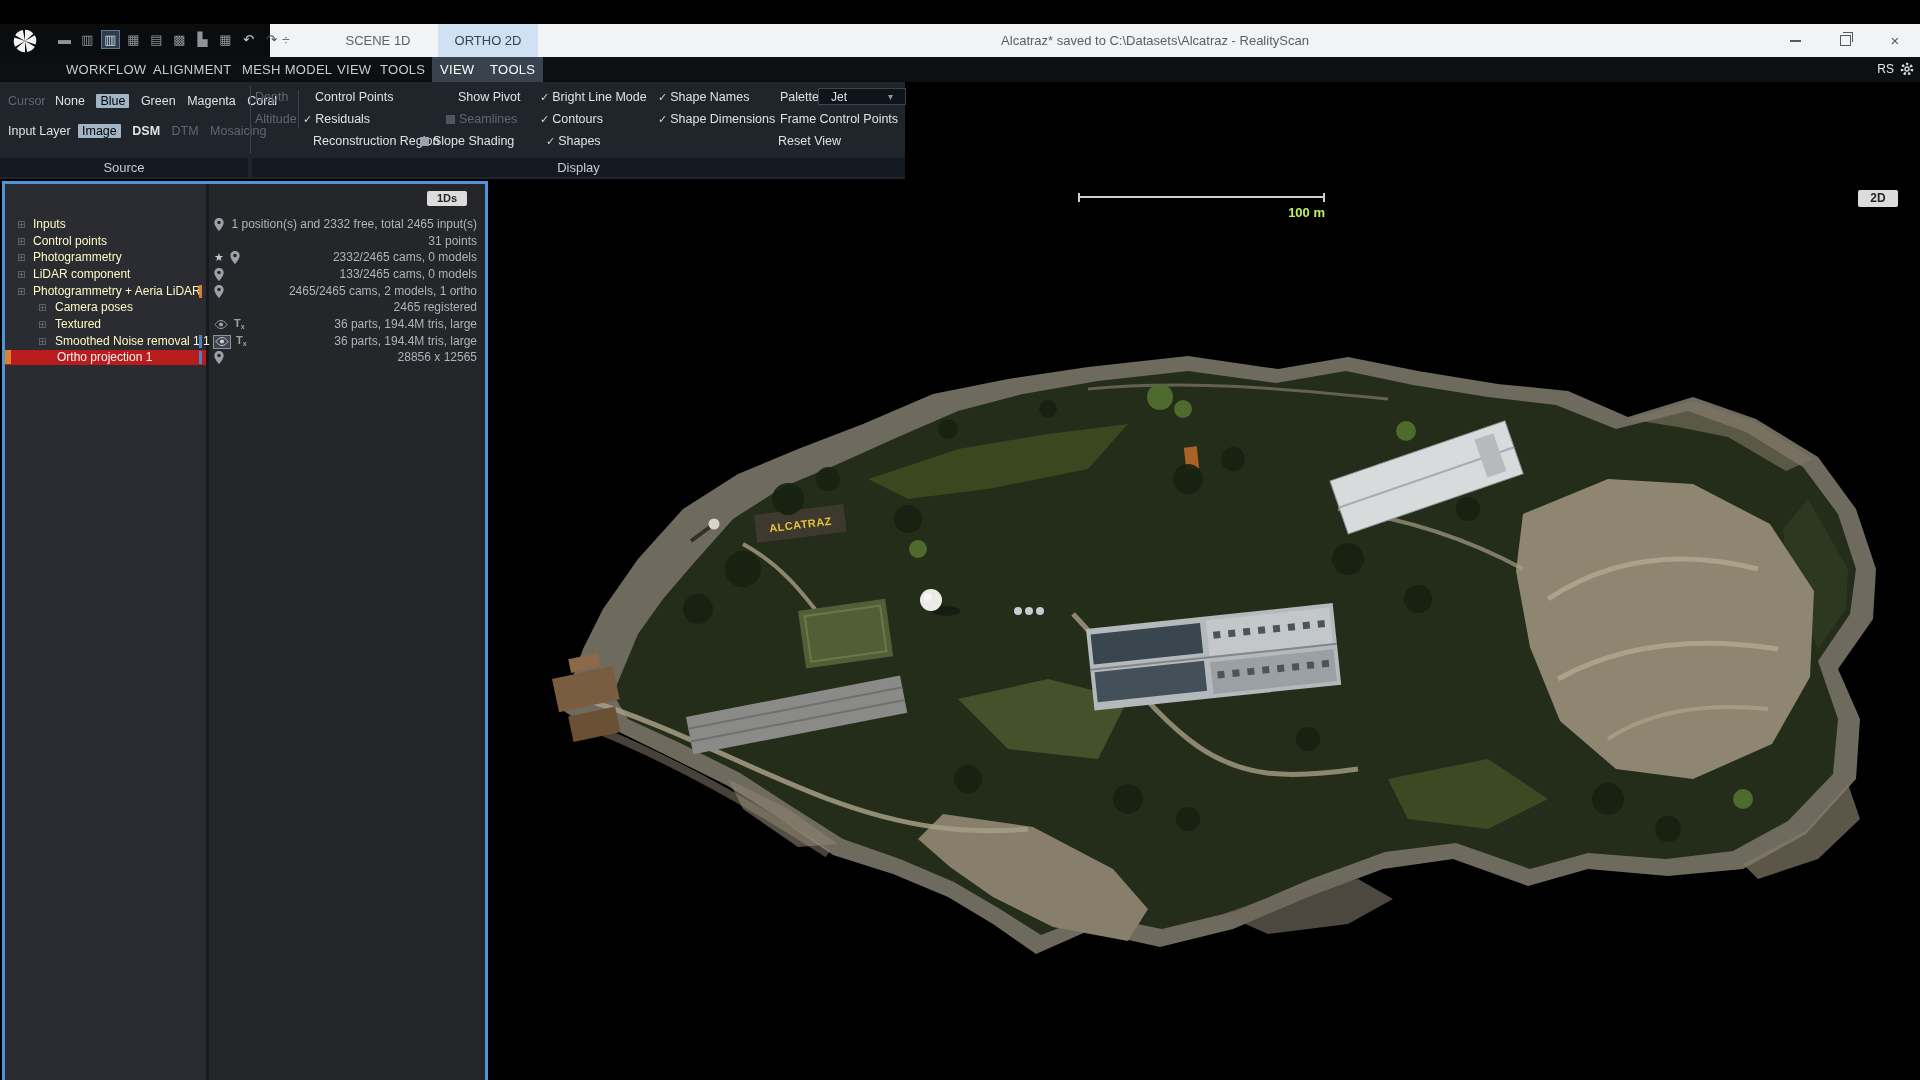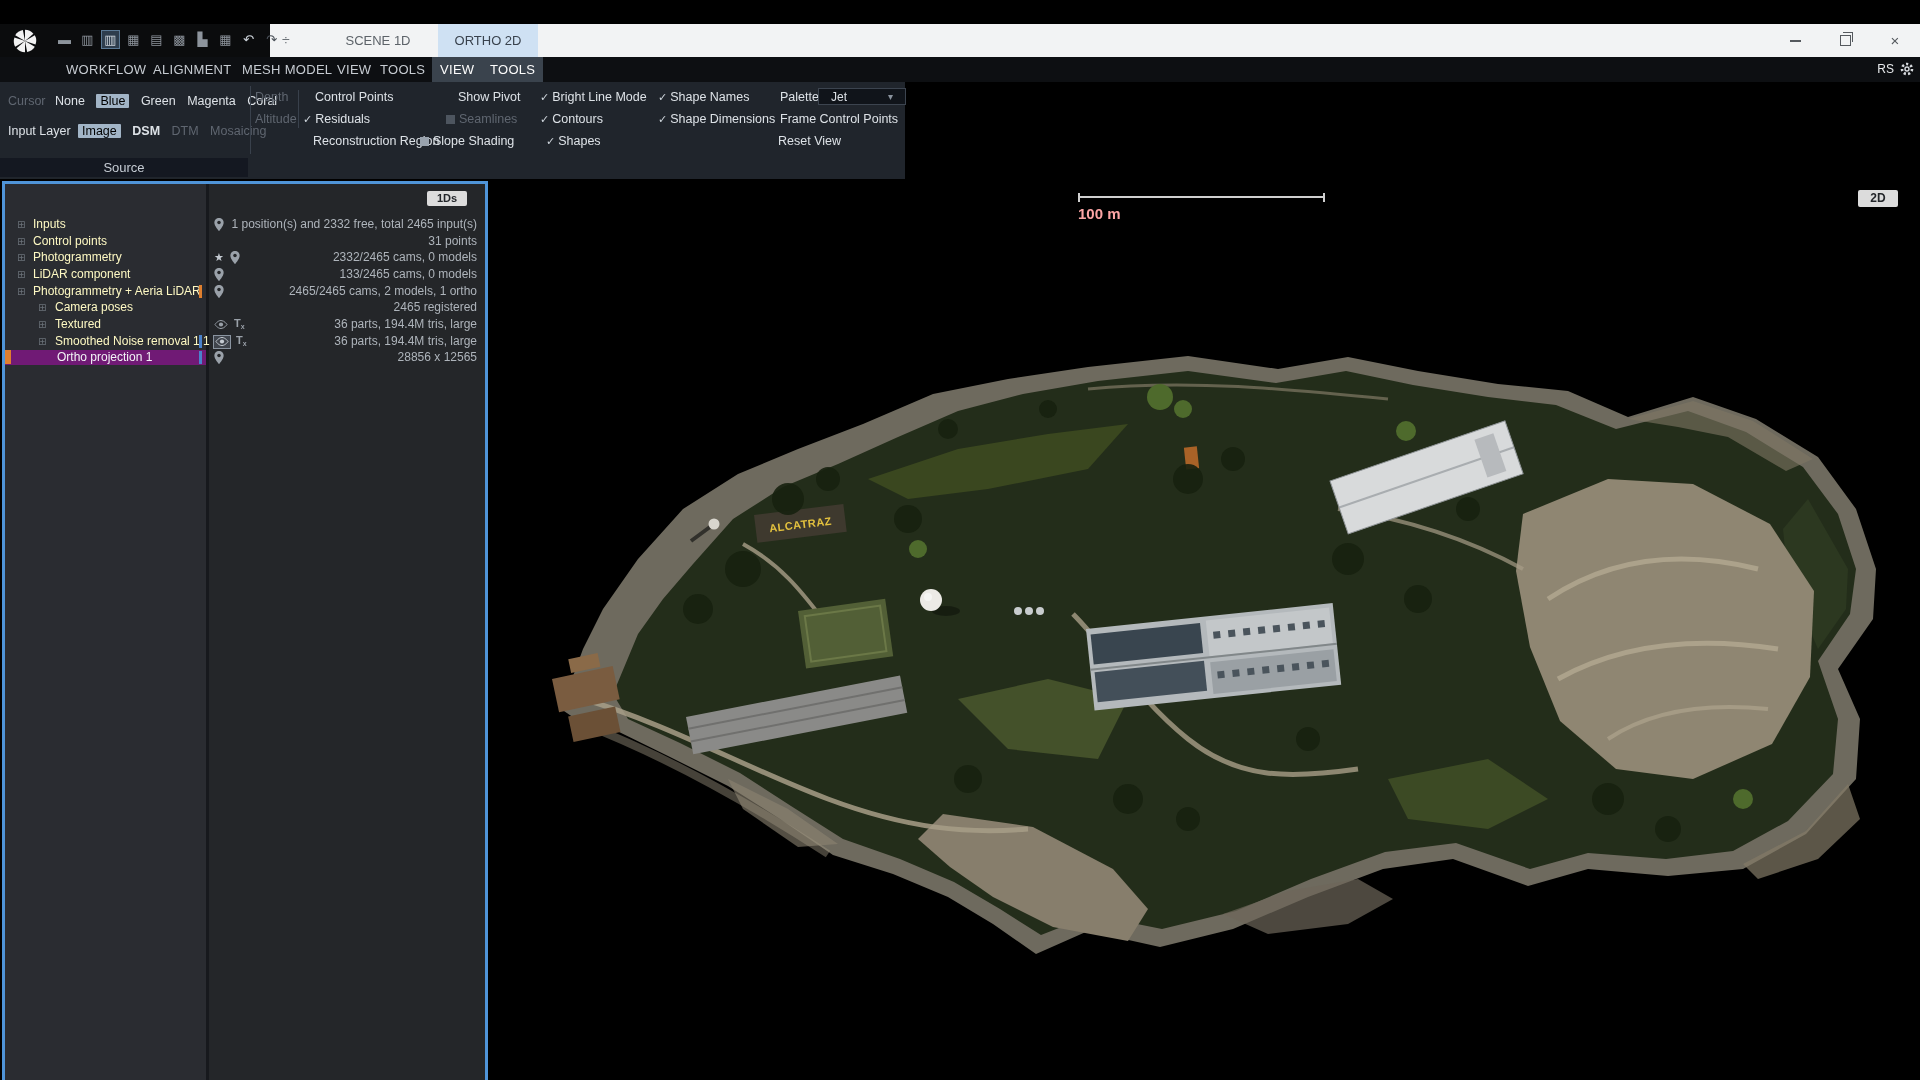--- a/index.html
+++ b/index.html
@@ -66,21 +66,21 @@
   .valcol{position:absolute;left:204px;top:0;right:0;height:100%;background:#242629;}
   .badge{position:absolute;background:#dcdcdc;color:#23262a;font-size:11px;font-weight:bold;
     text-align:center;border-radius:2px;line-height:15px;}
   .badge.oneds{left:422px;top:7px;width:40px;height:15px;}
   .trow{position:absolute;left:0;width:201px;height:15px;font-size:12px;color:#fef9c3;line-height:15px;}
   .trow .expand{position:absolute;left:12px;top:0;color:#6a7078;font-size:10px;}
   .trow.ind .expand{left:33px;}
   .expand::before{content:"⊞";}
   .trow .tlabel{position:absolute;left:28px;white-space:nowrap;}
   .trow.ind .tlabel{left:50px;}
-  .trow.sel{background:#701a75;color:#f2f4f6;}
+  .trow.sel{background:#b91c1c;color:#f2f4f6;}
   .trow.sel .tlabel{left:52px;}
   .marker{position:absolute;width:3px;height:13px;top:1px;}
   .marker.orange{background:#e07f2e;}
   .marker.blue{background:#4a82cc;}
   .sel-edge{position:absolute;left:0;width:6px;height:14px;background:#e07f2e;}
   .vrow{position:absolute;left:204px;right:8px;height:15px;font-size:12px;color:#aeb4bb;line-height:15px;}
   .vrow .vtext{position:absolute;right:0;white-space:nowrap;}
   .vicons{position:absolute;left:5px;top:0;display:flex;gap:6px;align-items:center;height:15px;}
   .star-ico{color:#c2c8cf;font-size:11px;}
   .tx-ico{color:#9aa1a9;font-size:11px;font-weight:bold;}
@@ -88,22 +88,22 @@
   .tx-ico::after{content:"x";font-size:7px;vertical-align:-2px;}
   .eyebox{background:#3f444c;outline:1px solid #8a94a0;padding:0 1px;display:flex;align-items:center;height:12px;}
 
   
   .viewport{position:absolute;left:488px;top:155px;width:1432px;height:917px;background:#000;overflow:hidden;}
   .islandsvg{position:absolute;left:0;top:0;}
   .scalebar{position:absolute;left:590px;top:14px;width:247px;height:8px;}
   .scalebar .line{position:absolute;left:0;top:3px;width:247px;height:2px;background:#cfcfcf;}
   .scalebar .t1,.scalebar .t2{position:absolute;top:0;width:2px;height:9px;background:#cfcfcf;}
   .scalebar .t1{left:0;} .scalebar .t2{right:0;}
-  .scalelabel{position:absolute;left:590px;top:26px;width:247px;text-align:left;color:#fca5a5;
-    font-size:15px;font-weight:bold;}
+  .scalelabel{position:absolute;left:590px;top:26px;width:247px;text-align:right;color:#bef264;
+    font-size:13px;font-weight:bold;}
   .badge.mode2d{left:1370px;top:11px;width:40px;height:17px;line-height:17px;font-size:12px;}
 
   .bottomstrip{position:absolute;left:488px;top:1072px;width:1432px;height:8px;background:#191919;}
   .bottomstrip .seg{position:absolute;left:690px;top:0;width:742px;height:8px;background:#272727;}
 </style>
 </head>
 <body>
 
 <div class="app">
 
@@ -129,20 +129,21 @@
       <span class="qicon q-rows"></span>
       <span class="qicon q-grid2"></span>
       <span class="qicon q-flag"></span>
       <span class="qicon q-grid3"></span>
       <span class="qicon q-undo" style="color:#cdd3da"></span>
       <span class="qicon q-redo dim"></span>
     </div>
     <span class="pin-ico"></span>
     <div class="tab scene">SCENE 1D</div>
     <div class="tab ortho">ORTHO 2D</div>
+    <div class="title-text">Alcatraz* saved to C:\Datasets\Alcatraz - RealityScan</div>
     <div class="winbtns">
       <div class="winbtn">
           <span class="ic-min"></span>
         </div>
       <div class="winbtn">
           <span class="ic-restore"></span>
         </div>
       <div class="winbtn">
           <span class="ic-close">×</span>
         </div>
@@ -197,20 +198,21 @@
     <span class="ritem chk" style="left:540px;top:8px">Bright Line Mode</span>
     <span class="ritem chk" style="left:540px;top:30px">Contours</span>
     <span class="ritem chk" style="left:658px;top:8px">Shape Names</span>
     <span class="ritem chk" style="left:658px;top:30px">Shape Dimensions</span>
     <span class="ritem" style="left:780px;top:8px">Palette</span>
     <div class="pal-dd" style="top:6px"><span>Jet</span></div>
     <span class="ritem" style="left:780px;top:30px">Frame Control Points</span>
     <span class="ritem" style="left:778px;top:52px">Reset View</span>
 
     <div class="secbar" style="left:0;width:248px">Source</div>
+    <div class="secbar" style="left:252px;width:653px">Display</div>
   </div>
 
   <div class="leftpanel">
     <div class="treecol"></div>
     <div class="valcol"></div>
     <div class="paneldiv"></div>
     <div class="badge oneds">1Ds</div>
 
     <div class="trow" style="top:33px">
         <span class="expand"></span>

